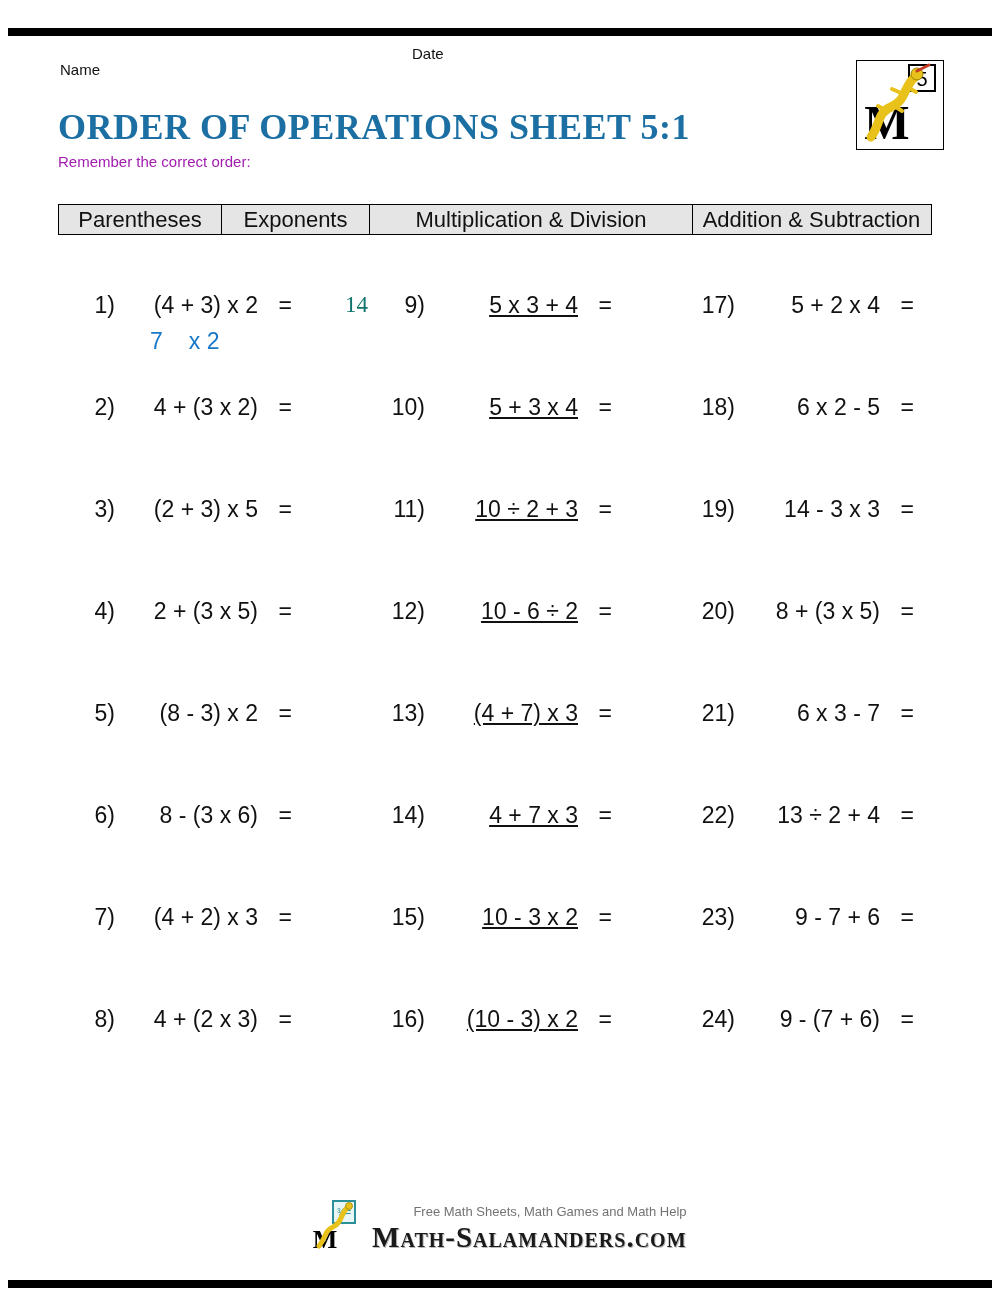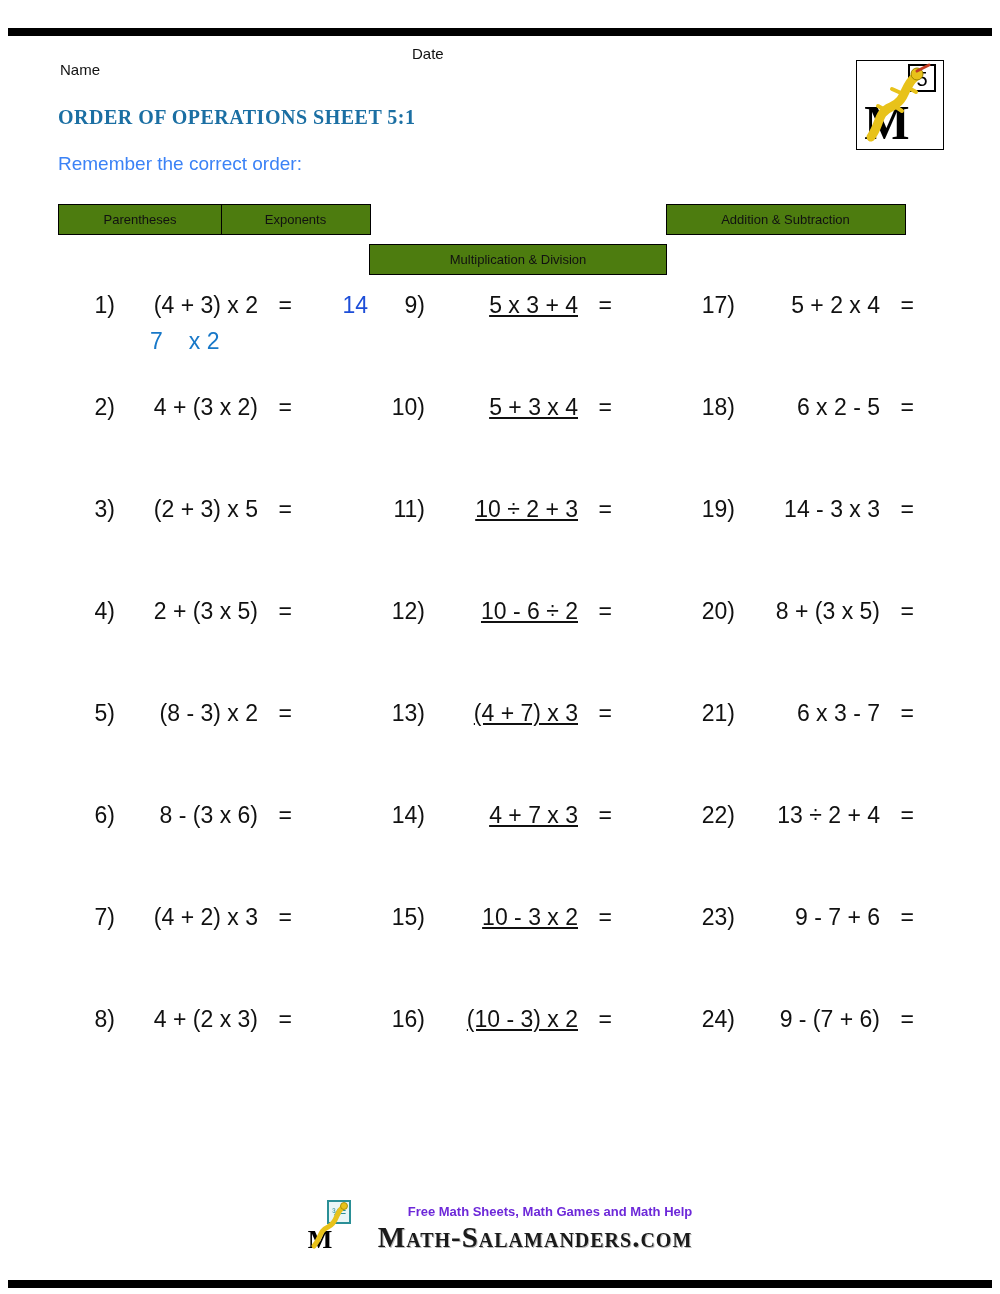--- a/index.html
+++ b/index.html
@@ -11,48 +11,48 @@
 
   .name-label{position:absolute;top:61px;left:60px;font-size:15px;}
   .date-label{position:absolute;top:45px;left:412px;font-size:15px;}
 
   .logo-box{position:absolute;top:60px;right:56px;width:86px;height:88px;
             border:1.5px solid #000;background:#fff;}
   .logo-box svg{display:block;}
 
   .page-title{position:absolute;top:106px;left:58px;
               font-family:"Liberation Serif", serif;font-weight:600;
-              font-size:20px;color:#1b6fa3;letter-spacing:0.5px;}
-  .subtitle{position:absolute;top:153px;left:58px;font-size:19px;color:#3b82f6;}
+              font-size:36px;color:#1b6fa3;letter-spacing:0.5px;}
+  .subtitle{position:absolute;top:153px;left:58px;font-size:15px;color:#a21caf;}
 
   .order-table{position:absolute;top:204px;left:58px;display:flex;}
   .order-cell{border:1.5px solid #000;height:31px;box-sizing:border-box;
               display:flex;align-items:center;justify-content:center;
-              font-size:13px;background:#4d7c0f;}
+              font-size:22px;background:#e5e5e5;}
   .order-cell + .order-cell{margin-left:-1.5px;}
-  .oc1{width:164px;} .oc2{width:150px;} .oc3{width:298px;margin-top:40px;} .oc4{width:240px;}
+  .oc1{width:164px;} .oc2{width:150px;} .oc3{width:324px;} .oc4{width:240px;}
 
   .problems{position:absolute;top:292px;left:58px;width:910px;font-size:23px;}
   .prow{display:flex;height:102px;}
   .prob{display:flex;align-items:flex-start;position:relative;}
   .c1{width:310px;} .c2{width:310px;} .c3{width:290px;}
   .pnum{flex:0 0 57px;}
   .pexpr{flex:0 0 143px;}
   .c2 .pexpr{flex-basis:153px;text-decoration:underline;}
   .c3 .pexpr{flex-basis:145px;}
   .peq{flex:0 0 34px;}
-  .pans{flex:1;color:#1d4ed8;}
+  .pans{flex:1;color:#0f766e;font-family:Liberation Serif, serif;}
   .work{position:absolute;left:92px;top:36px;color:#1878c8;display:flex;}
   .work .w2{margin-left:26px;}
 
   .footer{position:absolute;top:1200px;left:0;width:100%;
           display:flex;justify-content:center;align-items:flex-start;gap:6px;}
   .footer-icon{width:48px;height:52px;flex:0 0 48px;}
   .footer-texts{display:flex;flex-direction:column;}
-  .footer-tagline{font-size:13px;font-weight:bold;color:#6d28d9;margin:4px 0 2px 46px;}
+  .footer-tagline{font-size:13px;font-weight:normal;color:#737373;margin:4px 0 2px 46px;}
   .site-name{font-family:"Liberation Serif", serif;font-weight:bold;font-size:29px;
              letter-spacing:1px;color:#1a1a1a;font-variant:small-caps;
              text-shadow:1px 1px 0 #bbb;}
 </style>
 </head>
 <body>
 
 <div class="page">
 
   <div class="rule rule-top"></div>

